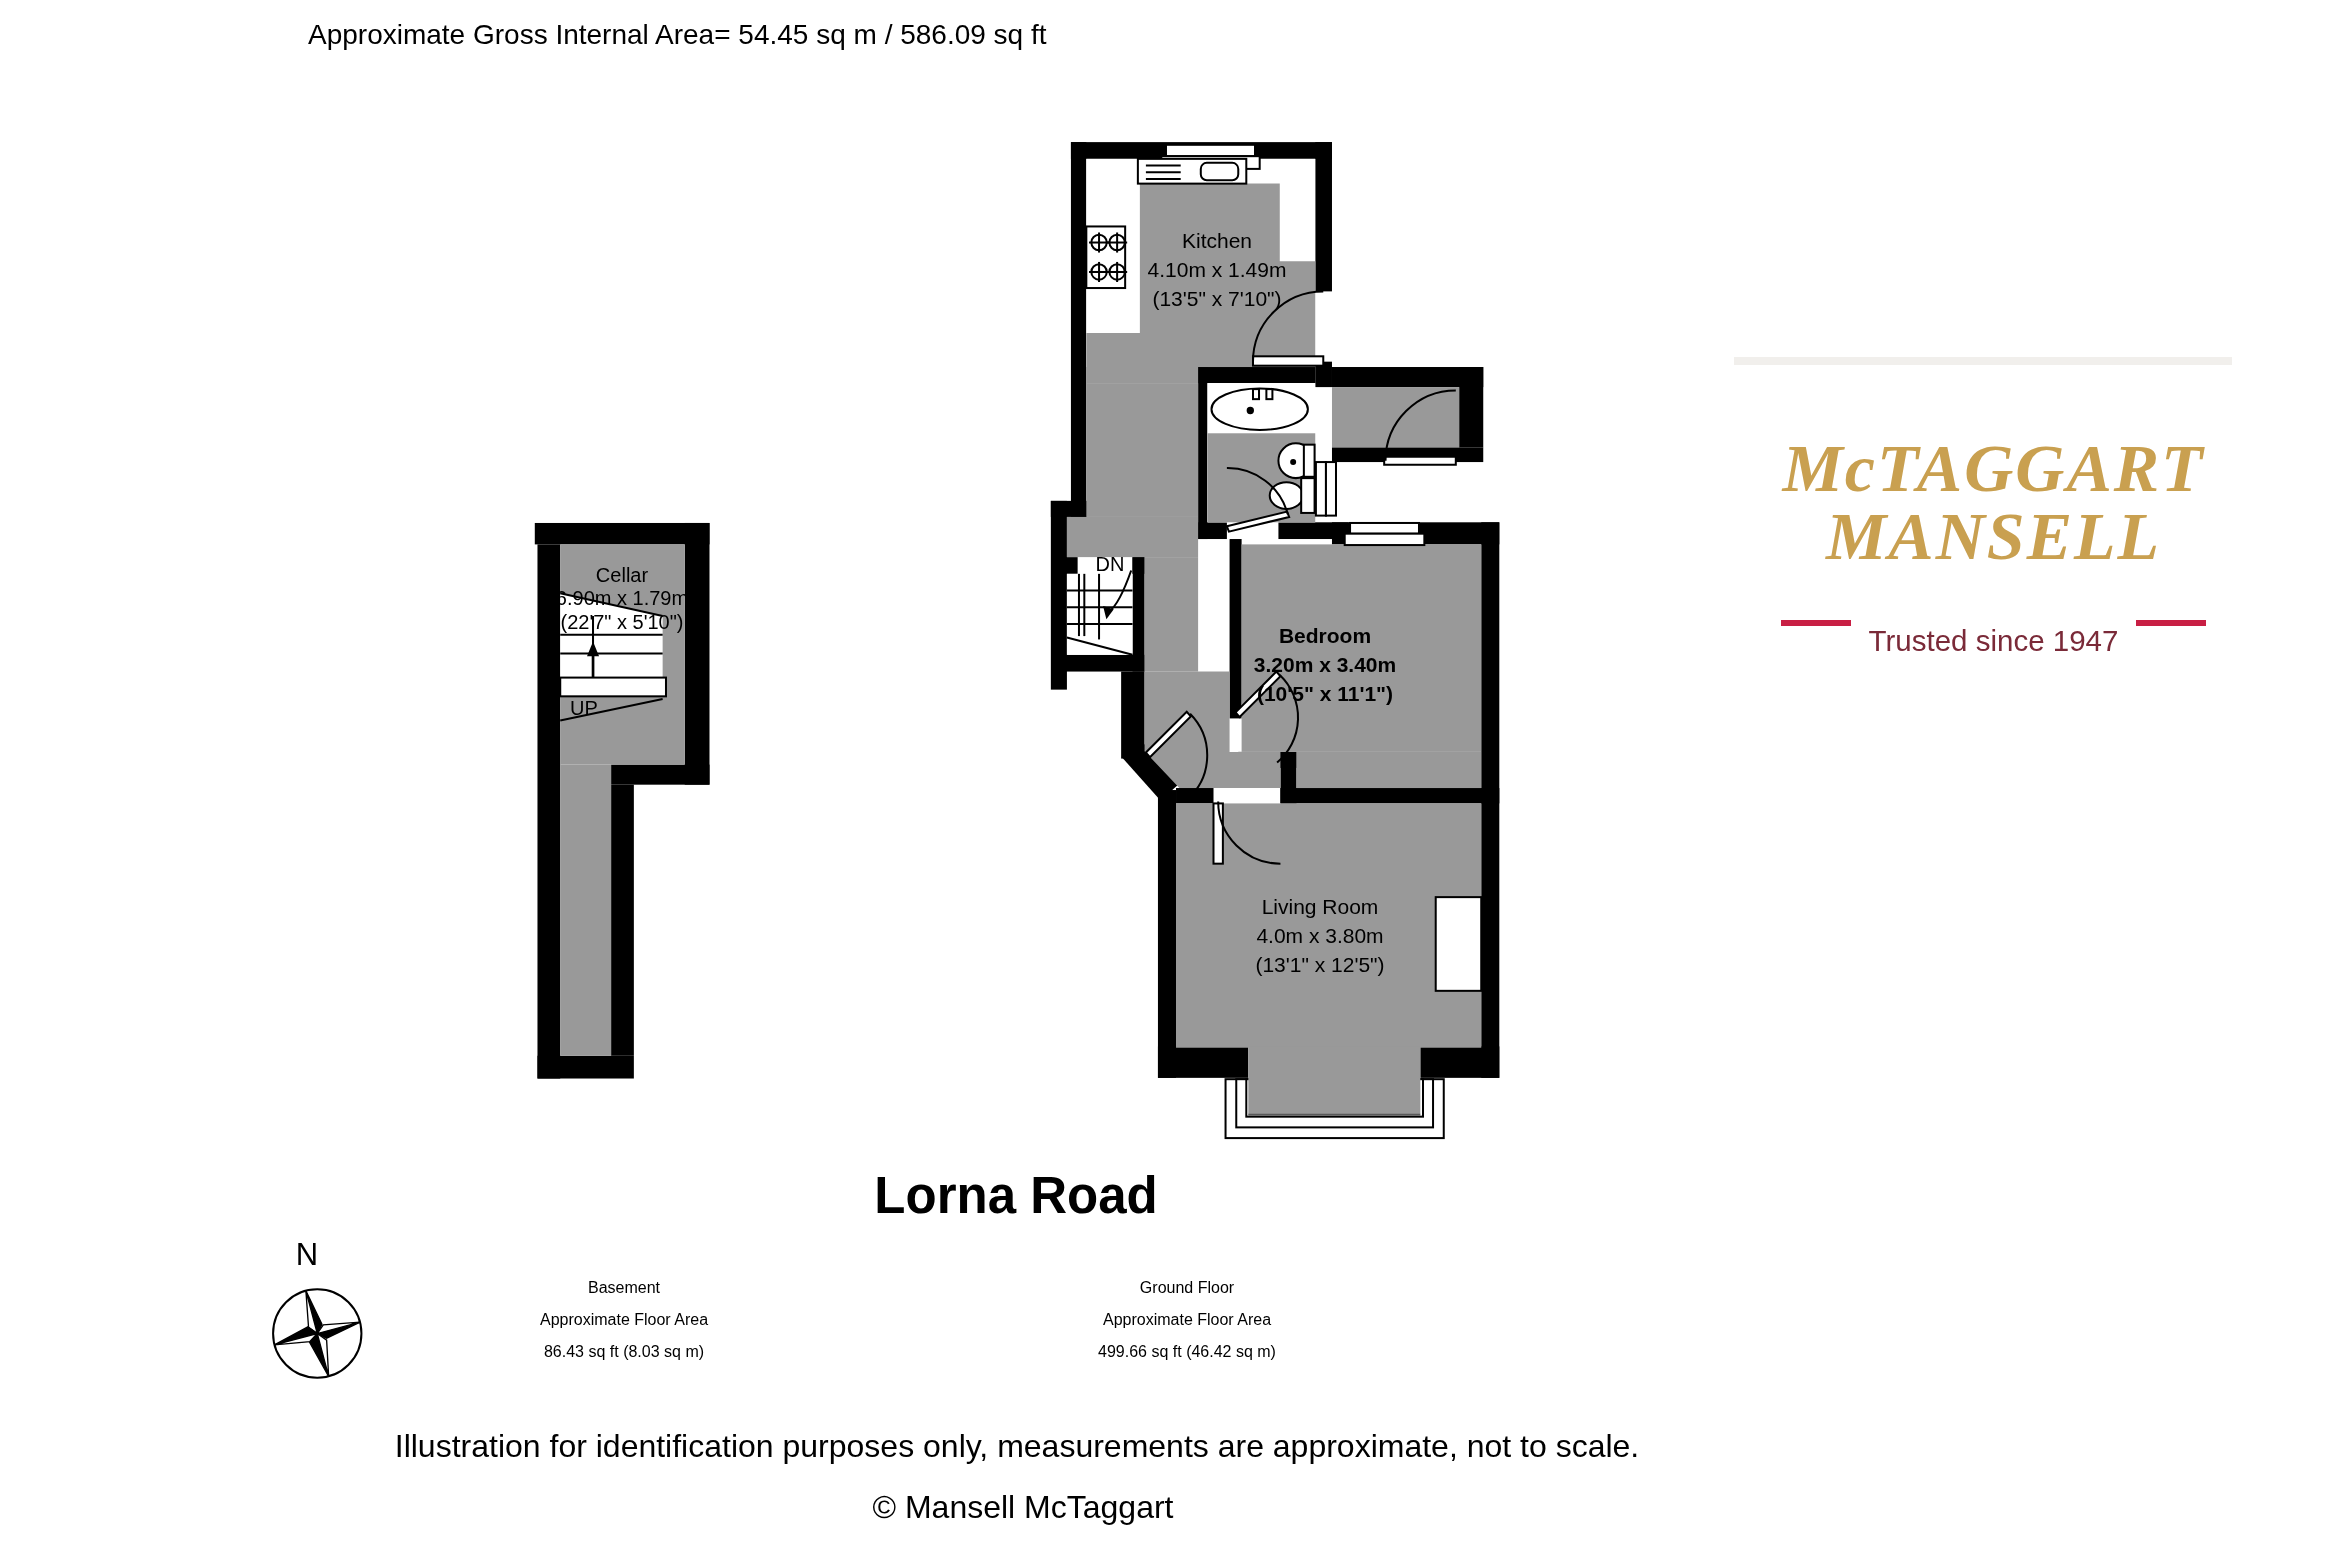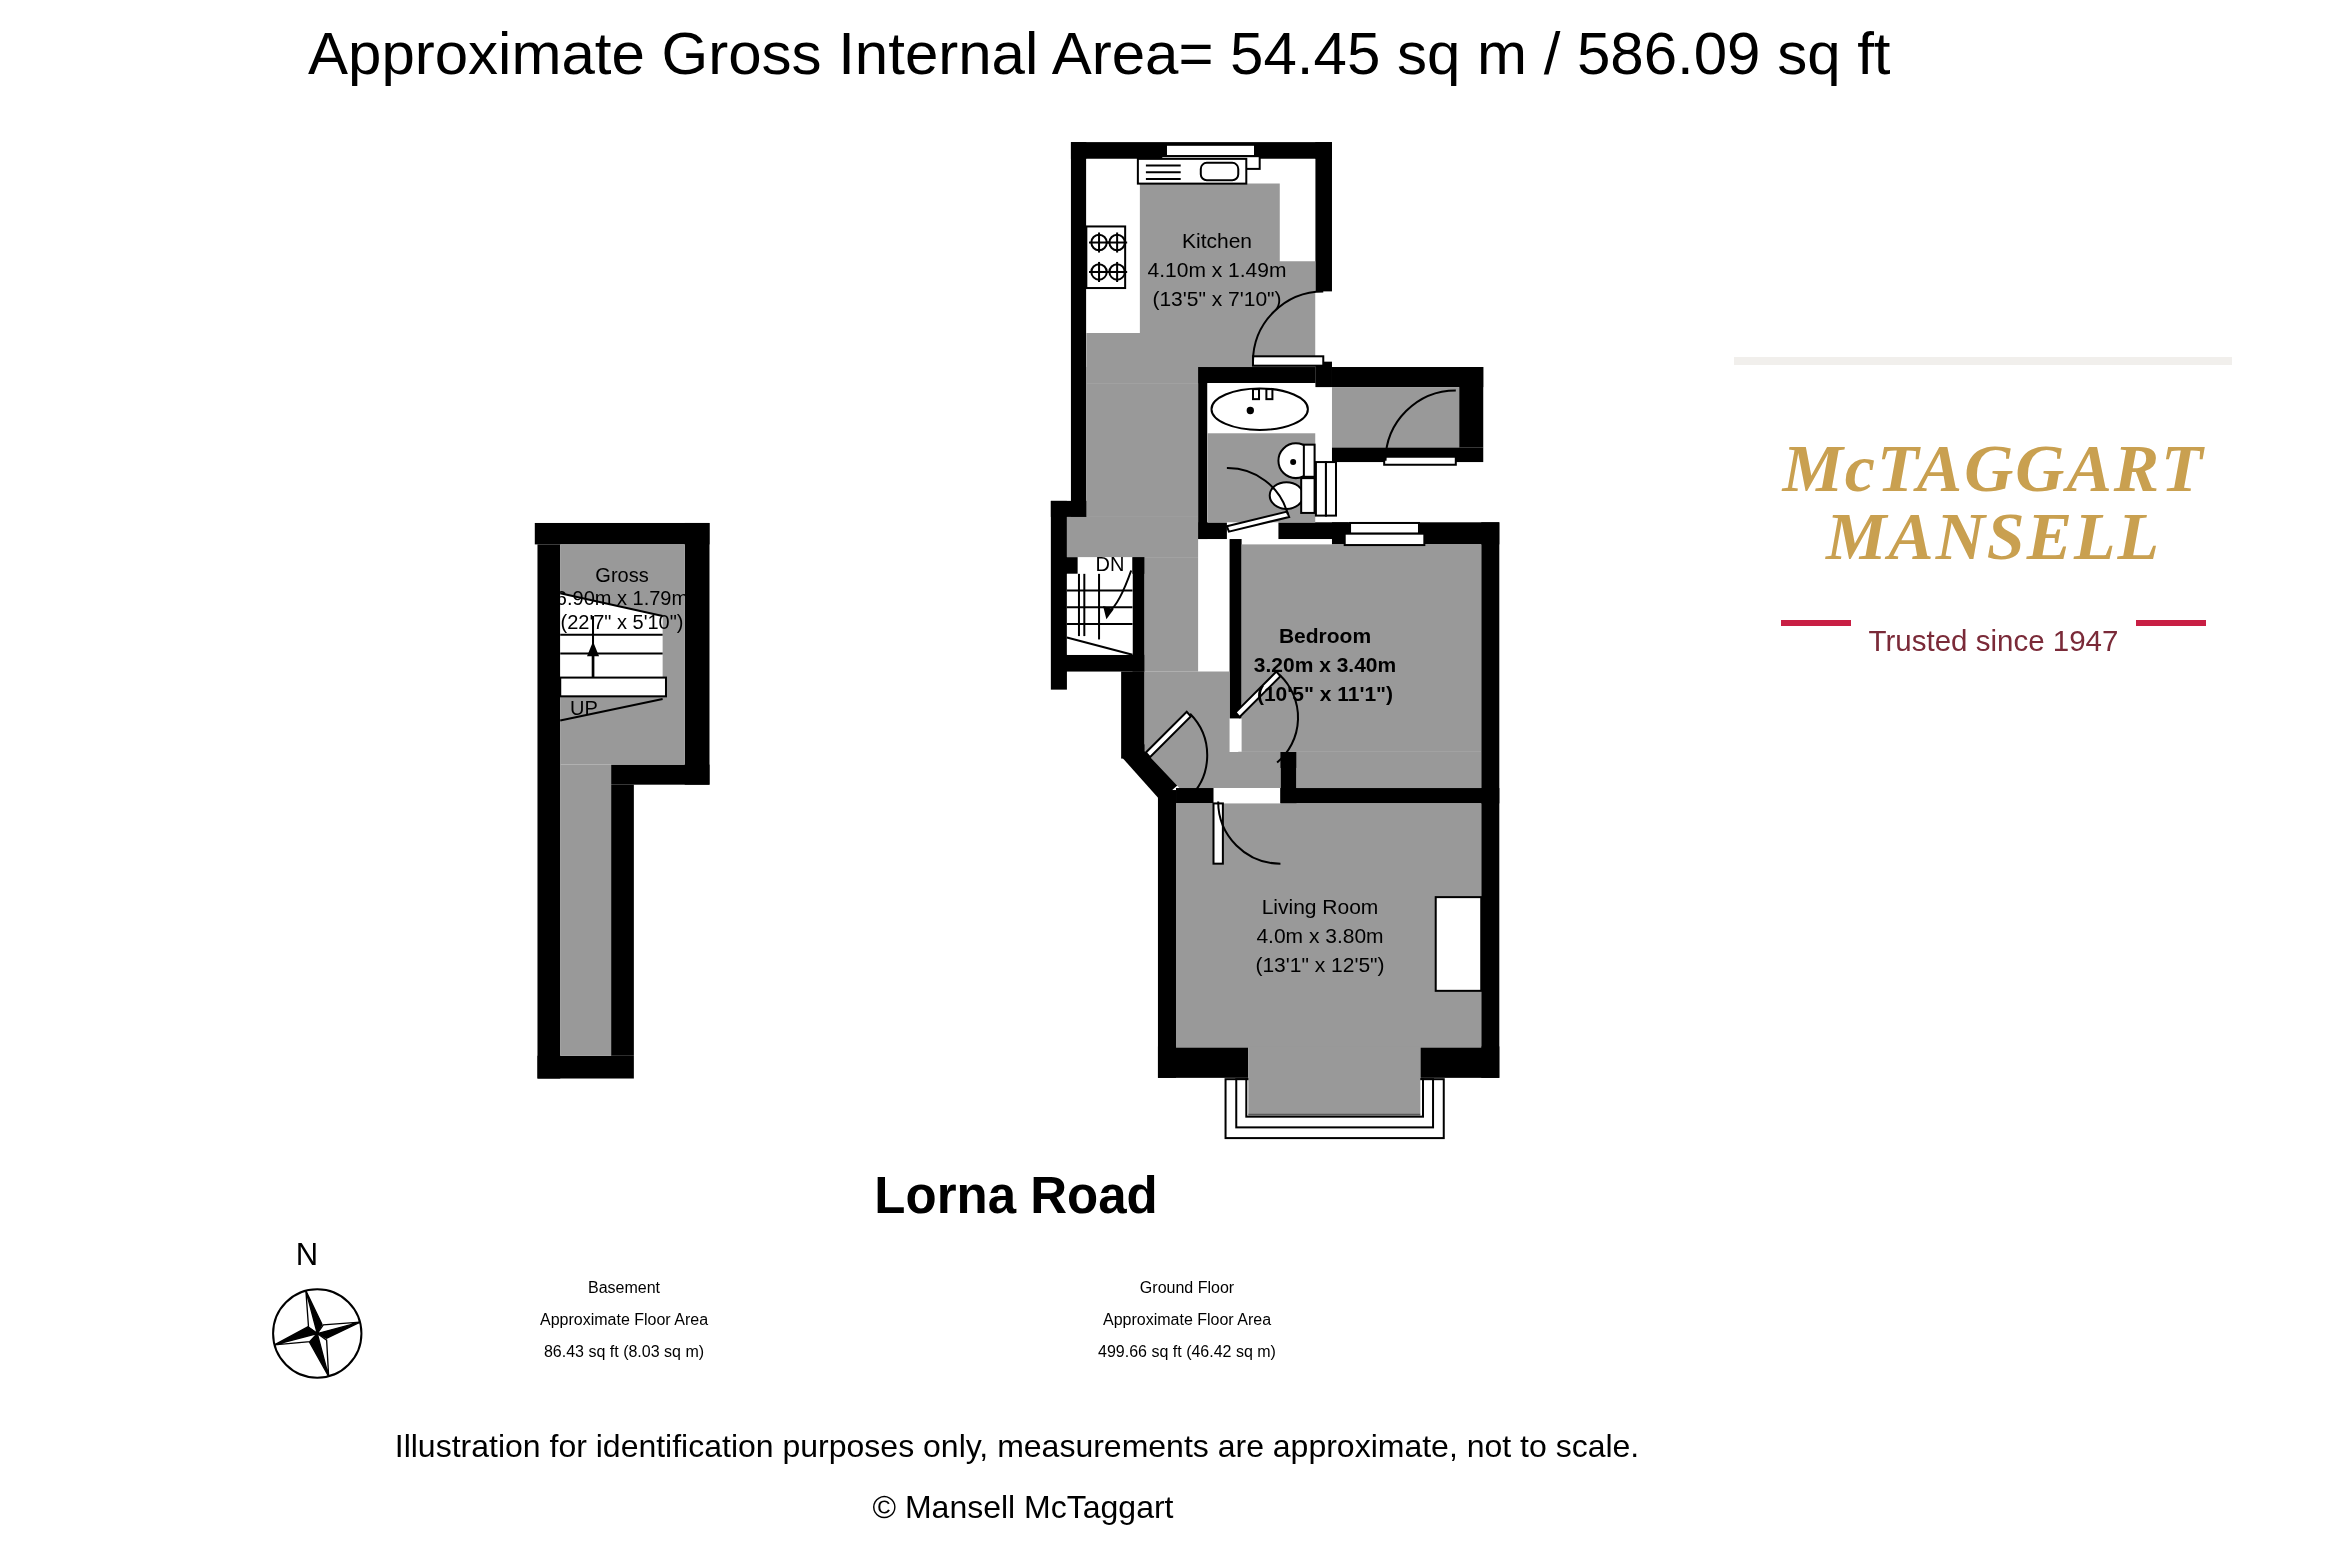--- a/index.html
+++ b/index.html
@@ -3,21 +3,21 @@
 <meta charset="utf-8">
 <style>
   html,body{margin:0;padding:0;background:#ffffff;}
   #canvas{position:relative;width:2342px;height:1562px;background:#ffffff;overflow:hidden;
           font-family:"Liberation Sans", sans-serif;color:#000;}
   .abs{position:absolute;}
   .ctr{transform:translateX(-50%);text-align:center;}
   #plan-svg{position:absolute;left:0;top:0;}
   .room-label{font-size:21px;line-height:29px;white-space:nowrap;}
   .small-label{font-size:20px;line-height:23.4px;white-space:nowrap;}
-  #page-title{font-size:60px;white-space:nowrap;}
+  #page-title{font-size:28px;white-space:nowrap;}
   #address{font-size:51px;font-weight:bold;white-space:nowrap;}
   .area-block{font-size:16px;line-height:32px;white-space:nowrap;}
   .foot{font-size:32px;white-space:nowrap;}
   .stair-label{font-size:20px;font-weight:400;}
   #logo-box{width:509px;text-align:center;}
   .logo-line{font-family:"Liberation Serif", serif;font-style:italic;font-weight:bold;
              letter-spacing:2px;line-height:1;}
   #logo-line1{font-size:68px;}
   #logo-line2{font-size:68px;margin-top:9.4px;}
   #logo-tagline-row{display:flex;align-items:center;justify-content:center;gap:17.4px;margin-top:17.4px;}
@@ -248,21 +248,21 @@
     </div>
   </div>
 
   <div class="abs ctr room-label" style="left:1217px;top:226px;">
     <div>Kitchen</div>
     <div>4.10m x 1.49m</div>
     <div>(13'5" x 7'10")</div>
   </div>
 
   <div class="abs ctr small-label" style="left:622px;top:564px;">
-    <div>Gross</div>
+    <div>Cellar</div>
     <div>6.90m x 1.79m</div>
     <div>(22'7" x 5'10")</div>
   </div>
 
   <div class="abs ctr room-label" style="left:1325px;top:621px;font-weight:bold;">
     <div>Bedroom</div>
     <div>3.20m x 3.40m</div>
     <div>(10'5" x 11'1")</div>
   </div>
 

